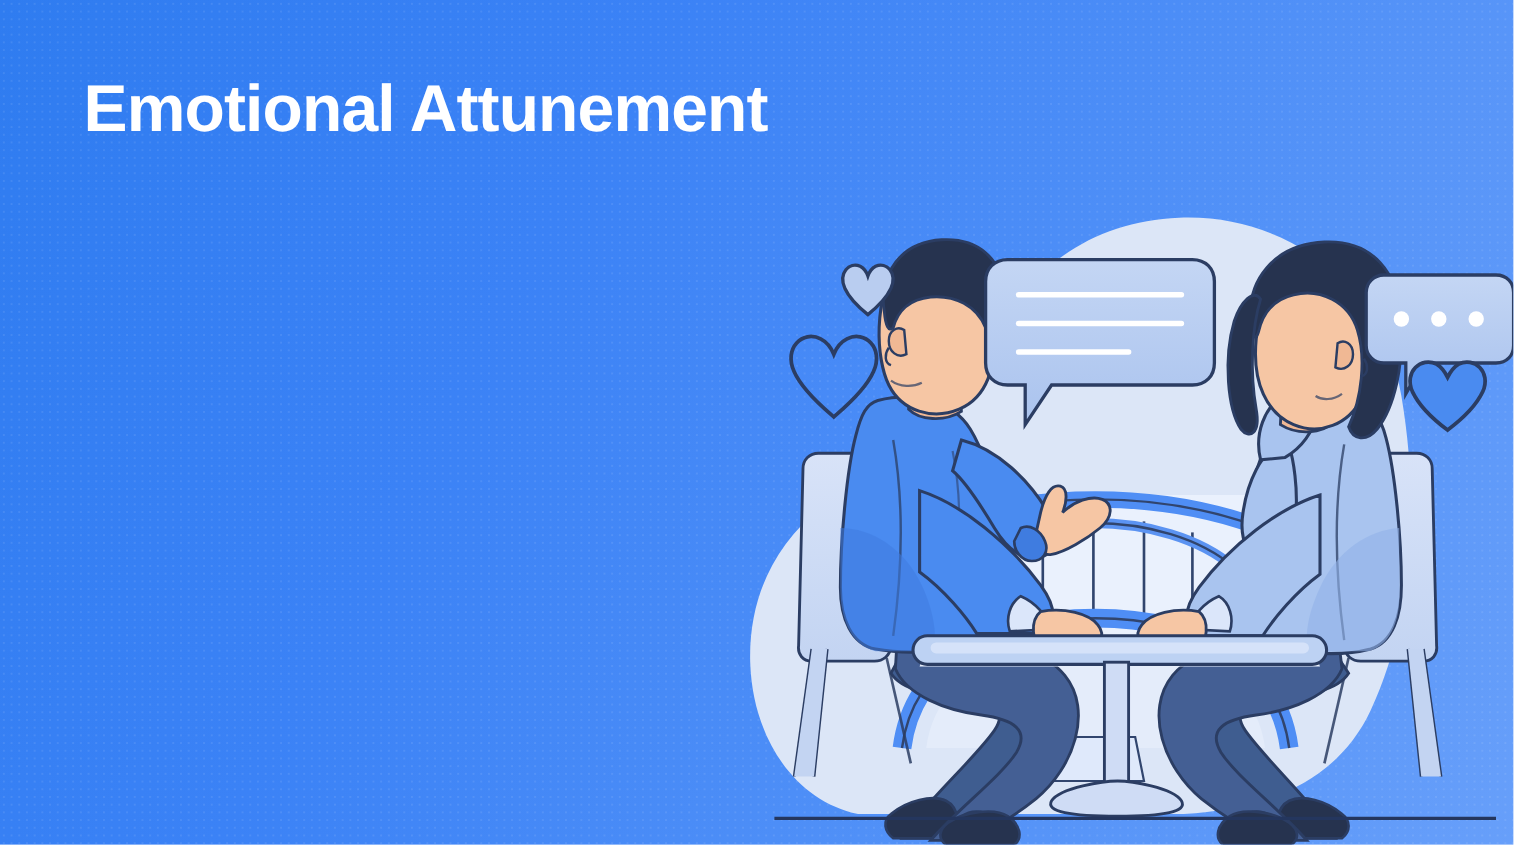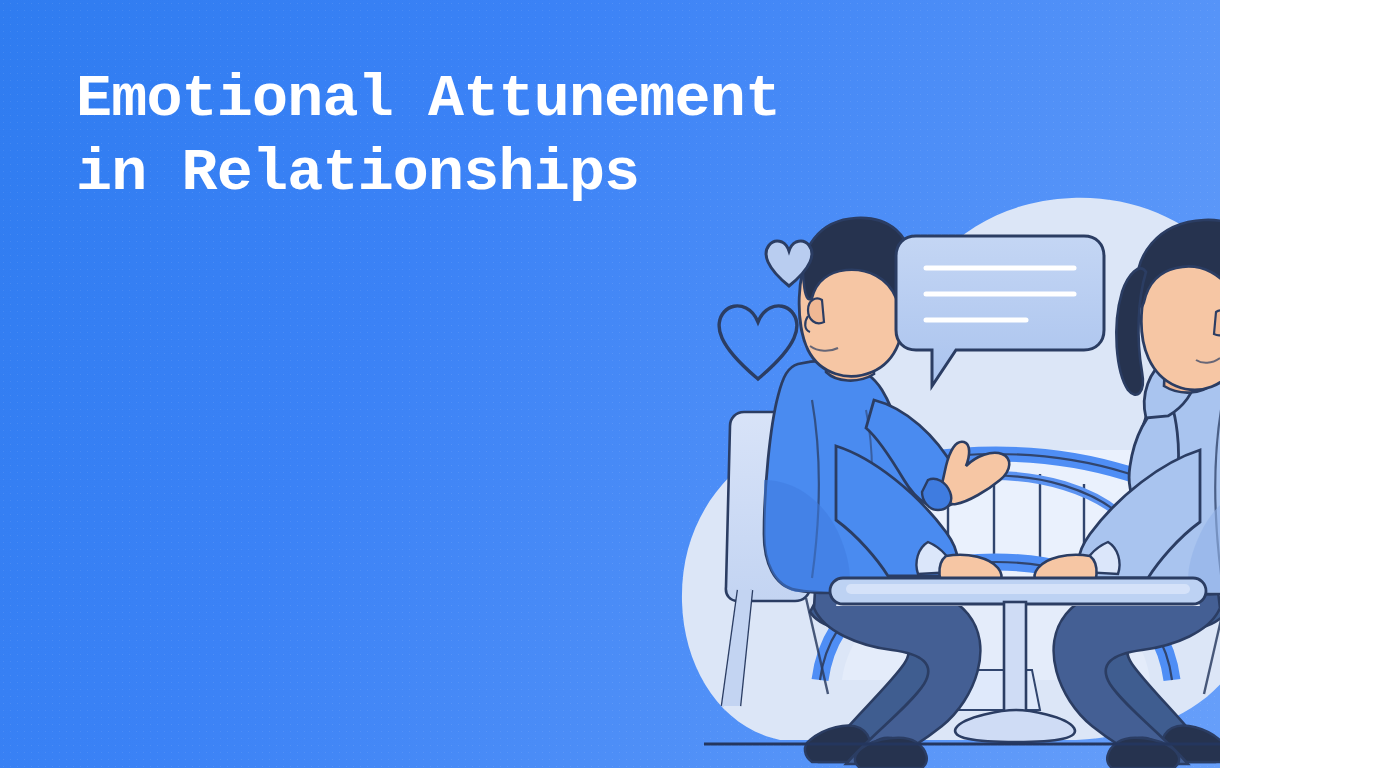--- a/index.html
+++ b/index.html
@@ -3,24 +3,24 @@
 <meta charset="utf-8">
 <title>Emotional Attunement in Relationships</title>
 <style>
   html, body {
     margin: 0;
     padding: 0;
     background: #ffffff;
   }
   #banner {
     position: relative;
-    width: 1220px;
+    width: 1376px;
     height: 768px;
     overflow: hidden;
-    font-family: Liberation Mono, monospace;
+    font-family: Liberation Sans, sans-serif;
     background: linear-gradient(118deg, #2f7cf0 0%, #3b82f6 34%, #4d8ef7 62%, #679ffa 100%);
   }
   
   #texture {
     position: absolute;
     inset: 0;
     pointer-events: none;
     opacity: .16;
     background-image: radial-gradient(rgba(255,255,255,.55) 0.7px, transparent 0.8px);
     background-size: 7px 7px;
@@ -51,21 +51,20 @@
 </style>
 </head>
 <body>
 
 <div id="banner">
 
   <div id="texture"></div>
 
   <div id="title-block">
     <span class="line">Emotional Attunement</span>
-    <span class="line">in Relationships</span>
   </div>
 
   <div id="art">
     <svg viewBox="0 0 716 618" xmlns="http://www.w3.org/2000/svg">
       <defs>
         <clipPath id="blobClip">
           <path d="M412 48 C512 44 598 112 614 210 C632 316 622 420 586 496
                    C556 560 492 586 416 590 L120 590
                    C62 578 24 520 22 452 C20 372 64 316 130 284
                    C196 252 214 200 252 140 C290 82 344 51 412 48 Z"></path>

